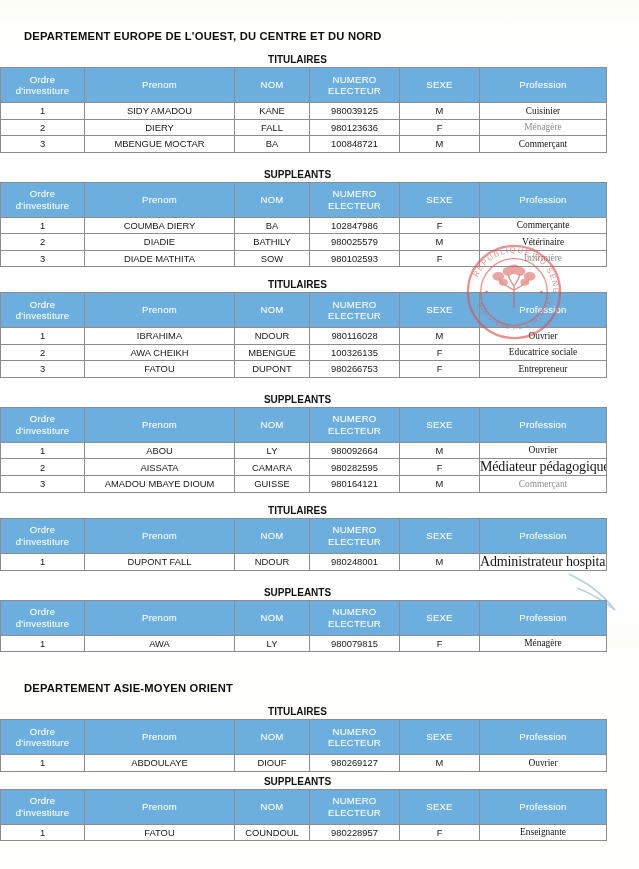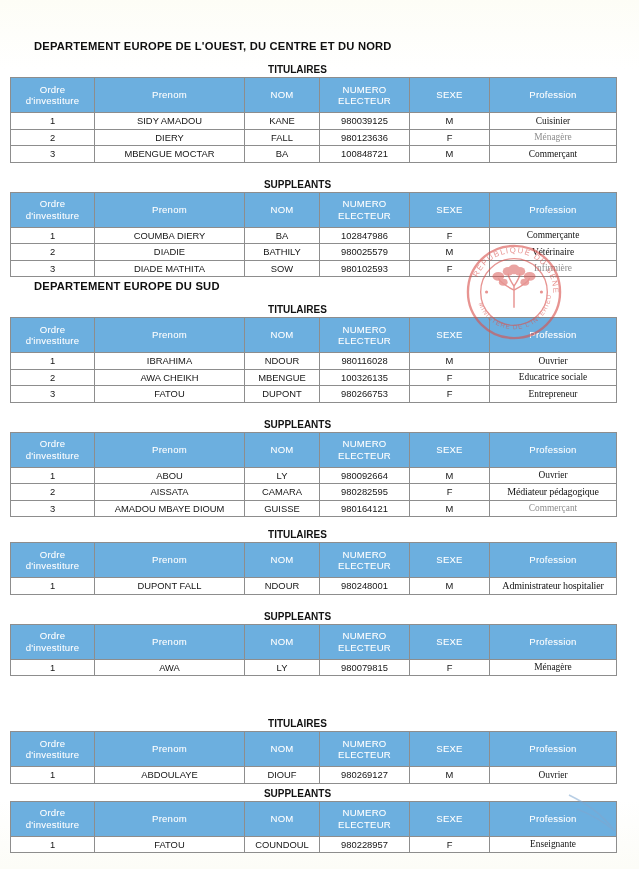--- a/index.html
+++ b/index.html
@@ -6,22 +6,22 @@
   body{
     width:639px;height:869px;
     background:#fffffc;
     font-family:"Liberation Sans", sans-serif;
     color:#111;
     position:relative;
     overflow:hidden;
   }
   .page{
     position:relative;
-    width:639px;height:869px;
-    padding:10px;
+    width:639px;height:648px;
+    padding:0;
     box-sizing:border-box;
     background:linear-gradient(180deg,#fdfdf6 0%,#ffffff 8%,#ffffff 92%,#fcfcf7 100%);
   }
   .dept-title{
     font-size:11.2px;
     font-weight:bold;
     letter-spacing:0.2px;
     color:#0f0f0f;
     margin:0;
     padding:0 0 0 24px;
@@ -70,21 +70,21 @@
   
   col.c-ordre{width:84px;}
   col.c-prenom{width:150px;}
   col.c-nom{width:75px;}
   col.c-num{width:90px;}
   col.c-sexe{width:80px;}
   col.c-prof{width:127px;}
 
   td.prof{font-size:9.2px;font-family:Liberation Serif, serif;}
   td.prof.faded{color:#8e8e8e;}
-  td.prof.ov{font-size:10px;letter-spacing:-.15px;}
+  td.prof.ov{font-size:14px;letter-spacing:-.15px;}
   .sect{margin-bottom:0;}
   .gap-sm{height:9px;}
   .gap-md{height:13px;}
   .gap-lg{height:30px;}
 
   
   .stamp{
     position:absolute;
     left:465px;top:243px;
     width:98px;height:98px;
@@ -214,21 +214,20 @@
           <td>SOW</td>
           <td>980102593</td>
           <td>F</td>
           <td class="prof faded">Infirmière</td>
         </tr>
       </tbody>
     </table>
   </div>
 
   <div class="sect">
-    <div class="dept-title" style="padding-top:3px;">DEPARTEMENT  EUROPE DU SUD</div>
     <div class="gap-sm"></div>
     <div class="tbl-caption">TITULAIRES</div>
     <table class="grid">
       <colgroup>
           <col class="c-ordre">
           <col class="c-prenom">
           <col class="c-nom">
           <col class="c-num">
           <col class="c-sexe">
           <col class="c-prof">
@@ -408,20 +407,21 @@
           <td>980079815</td>
           <td>F</td>
           <td class="prof">Ménagère</td>
         </tr>
       </tbody>
     </table>
   </div>
 
   <div class="gap-lg"></div>
   <div class="sect">
+    <div class="dept-title">DEPARTEMENT  ASIE-MOYEN ORIENT</div>
     <div class="gap-sm"></div>
     <div class="tbl-caption">TITULAIRES</div>
     <table class="grid">
       <colgroup>
           <col class="c-ordre">
           <col class="c-prenom">
           <col class="c-nom">
           <col class="c-num">
           <col class="c-sexe">
           <col class="c-prof">

